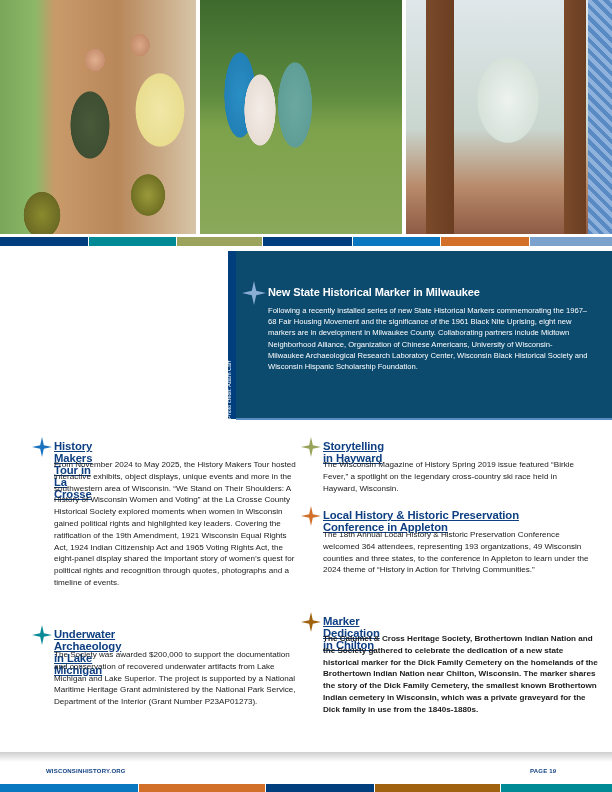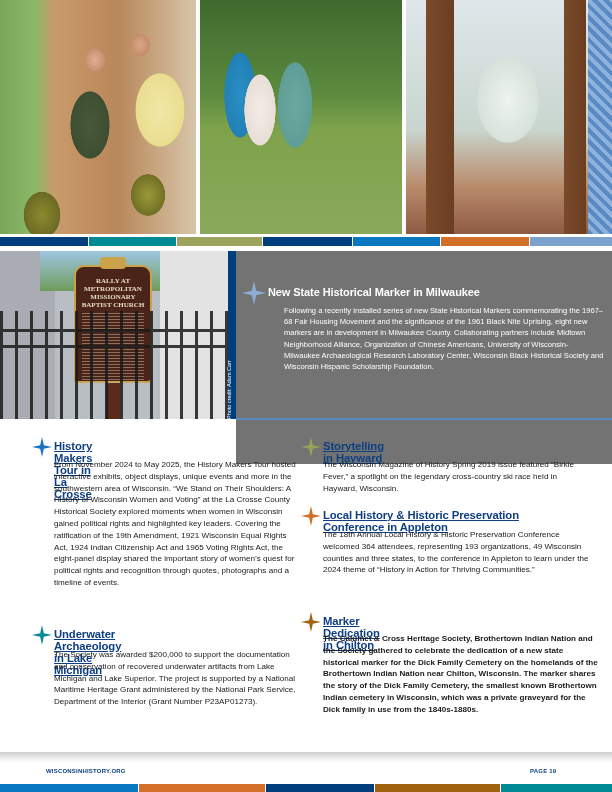--- a/index.html
+++ b/index.html
@@ -60,26 +60,26 @@
       background: #c9a24a; border-radius: 4px; }
     .marker-photo .post { position: absolute; left: 106px; top: 132px; width: 14px; height: 36px; background: #5a2a1a; }
     .marker-photo .fence { position: absolute; left: 0; top: 60px; width: 228px; height: 108px;
       background:
         linear-gradient(180deg, transparent 0 18px, #1a1a1a 18px 21px, transparent 21px 34px, #1a1a1a 34px 37px, transparent 37px),
         repeating-linear-gradient(90deg, #1a1a1a 0 3px, transparent 3px 15px); opacity: .85; }
     .credit-strip { position: absolute; left: 228px; top: 0; width: 8px; height: 168px; background: #003e7e; }
     .photo-credit { position: absolute; left: 226px; top: 120px; width: 60px; transform-origin: left top;
       transform: rotate(-90deg) translateX(-48px); color: #ffffff; font-size: 5.5px; white-space: nowrap; }
 
-    .blue-panel { position: absolute; left: 236px; top: 0; width: 376px; height: 213px; background: #737373; }
+    .blue-panel { position: absolute; left: 236px; top: 0; width: 376px; height: 168px; background: #0c4a6e; }
     .blue-panel .star { position: absolute; left: 6px; top: 30px; }
     .blue-panel .panel-title { position: absolute; left: 32px; top: 35px; color: #ffffff;
       font-weight: bold; font-size: 11px; letter-spacing: -0.1px; }
     .blue-panel .panel-body { position: absolute; left: 32px; top: 54px; width: 320px; color: #ffffff;
-      font-size: 7.6px; line-height: 11.2px; margin-left: 16px; }
+      font-size: 7.6px; line-height: 11.2px; }
     .blue-panel-edge { position: absolute; left: 236px; top: 167px; width: 376px; height: 2px; background: #5a8cc4; }
 
     
     .article { position: absolute; }
     .article .star { position: absolute; left: 0; top: -3px; }
     .article h2 { position: absolute; left: 22px; top: 0; color: #0e3f82; font-size: 11.3px;
       font-weight: bold; line-height: 12px; letter-spacing: -0.1px; text-decoration: underline; }
     .article p { position: absolute; left: 22px; color: #1a1a1a; font-size: 8.1px; line-height: 11.8px; }
 
     .a1 { left: 32px; top: 440px; }
@@ -116,30 +116,20 @@
     <div style="background: rgb(0, 62, 126); width: 88px; margin-right: 1px;"></div>
     <div style="background: rgb(0, 138, 150); width: 87px; margin-right: 1px;"></div>
     <div style="background: rgb(155, 163, 92); width: 85px; margin-right: 1px;"></div>
     <div style="background: rgb(0, 62, 126); width: 89px; margin-right: 1px;"></div>
     <div style="background: rgb(10, 120, 192); width: 87px; margin-right: 1px;"></div>
     <div style="background: rgb(210, 112, 42); width: 88px; margin-right: 1px;"></div>
     <div style="background: rgb(122, 162, 204); width: 82px; margin-right: 0px;"></div>
   </div>
 
 <div class="feature">
-  <div class="marker-photo" title="Historical marker behind iron fence">
-    <div class="sky"></div>
-    <div class="plaque">
-      <div class="plaque-title">RALLY AT METROPOLITAN MISSIONARY BAPTIST CHURCH</div>
-      <div class="plaque-lines"></div>
-    </div>
-    <div class="plaque-cap"></div>
-    <div class="post"></div>
-    <div class="fence"></div>
-  </div>
   <div class="credit-strip"></div>
   <div class="photo-credit">Photo credit: Adam Carr</div>
 
   <div class="blue-panel">
     <span class="star">
       <svg width="24" height="24" viewBox="0 0 24 24">
           <path d="M12 0 L14.2 9.8 L24 12 L14.2 14.2 L12 24 L9.8 14.2 L0 12 L9.8 9.8 Z" fill="#8aaed4"></path>
         </svg>
     </span>
     <div class="panel-title">New State Historical Marker in Milwaukee</div>

